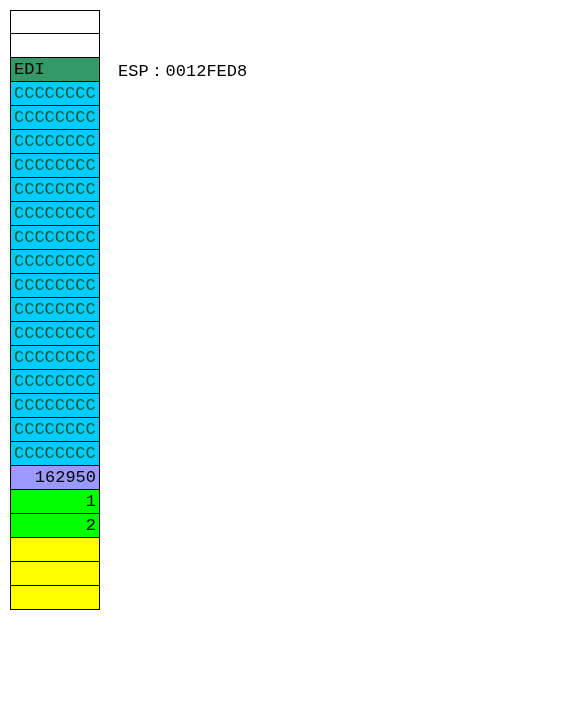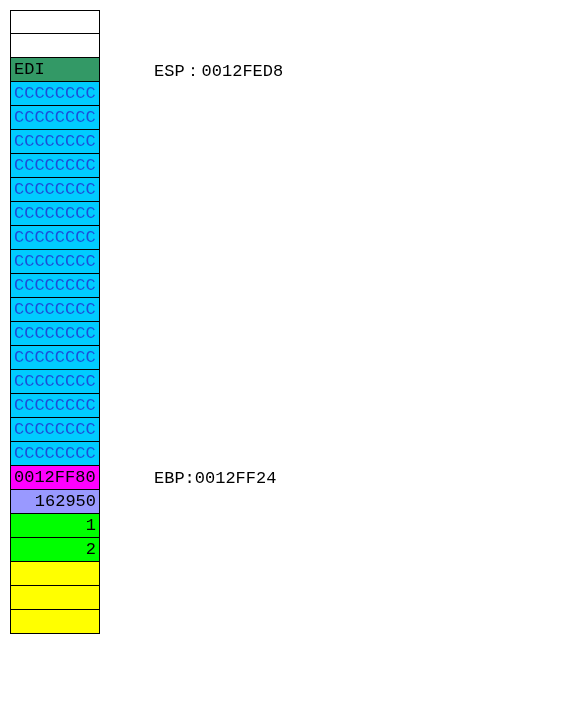--- a/index.html
+++ b/index.html
@@ -9,21 +9,20 @@
       font-size: 17px;
       background: white;
     }
     .stack {
       display: flex;
       flex-direction: column;
     }
     .row {
       display: flex;
       align-items: stretch;
-      gap: 36px;
     }
     .cell {
       width: 90px;
       height: 24px;
       border: 1px solid #000;
       border-top: none;
       padding: 1px 3px;
       box-sizing: border-box;
       display: flex;
       align-items: center;
@@ -35,21 +34,21 @@
     }
     .label {
       padding-left: 18px;
       display: flex;
       align-items: center;
       height: 24px;
       white-space: nowrap;
     }
     .bg-white { background: #ffffff; }
     .bg-green { background: #339966; color: #000; }
-    .bg-cyan { background: #00ccff; color: #1d4ed8; }
+    .bg-cyan { background: #00ccff; color: #14532d; }
     .bg-magenta { background: #ff00ff; color: #000; }
     .bg-violet { background: #9999ff; color: #000; }
     .bg-lime { background: #00ff00; color: #000; }
     .bg-yellow { background: #ffff00; color: #000; }
     .align-left { justify-content: flex-start; }
     .align-right { justify-content: flex-end; }
   </style>
 </head>
 <body>
 
@@ -106,24 +105,20 @@
     <div class="row">
       <div class="cell bg-cyan align-left">CCCCCCCC</div>
     </div>
     <div class="row">
       <div class="cell bg-cyan align-left">CCCCCCCC</div>
     </div>
     <div class="row">
       <div class="cell bg-cyan align-left">CCCCCCCC</div>
     </div>
     <div class="row">
-      <div class="cell bg-magenta align-left">0012FF80</div>
-      <div class="label">EBP:0012FF24</div>
-    </div>
-    <div class="row">
       <div class="cell bg-violet align-right">162950</div>
     </div>
     <div class="row">
       <div class="cell bg-lime align-right">1</div>
     </div>
     <div class="row">
       <div class="cell bg-lime align-right">2</div>
     </div>
     <div class="row">
       <div class="cell bg-yellow align-left"></div>

